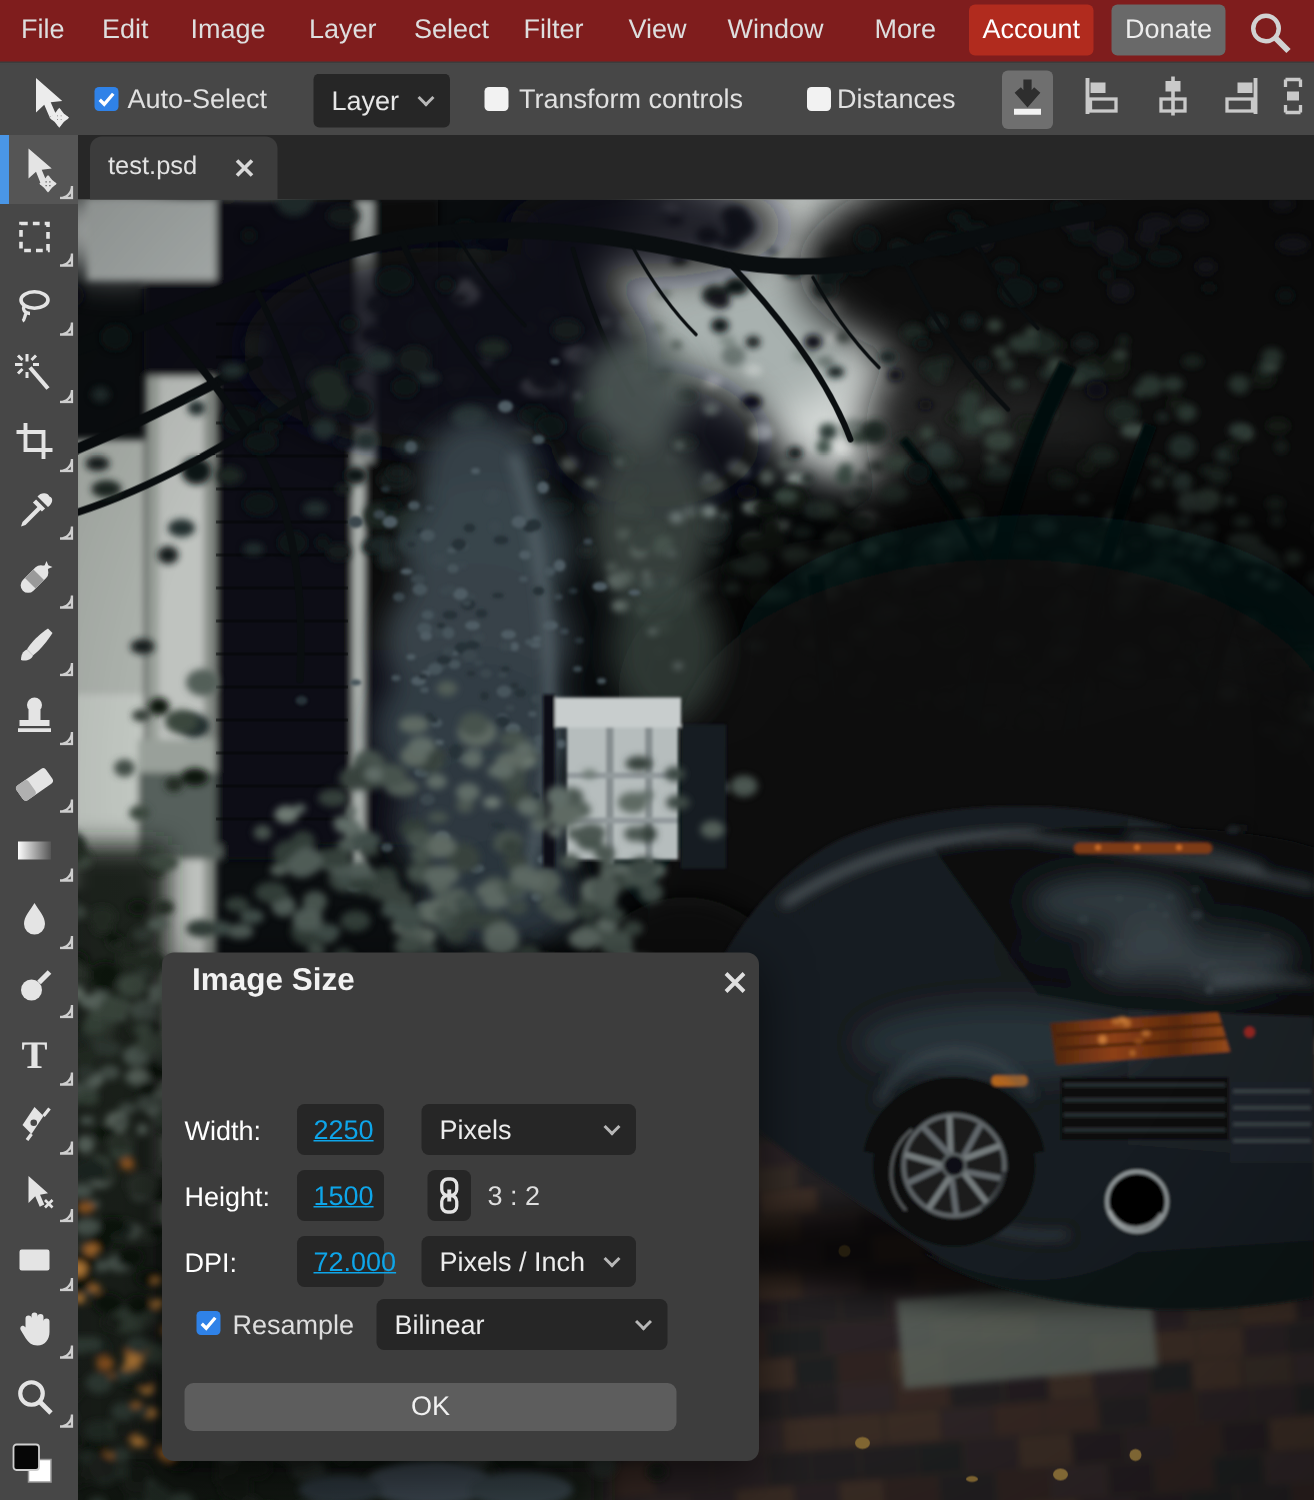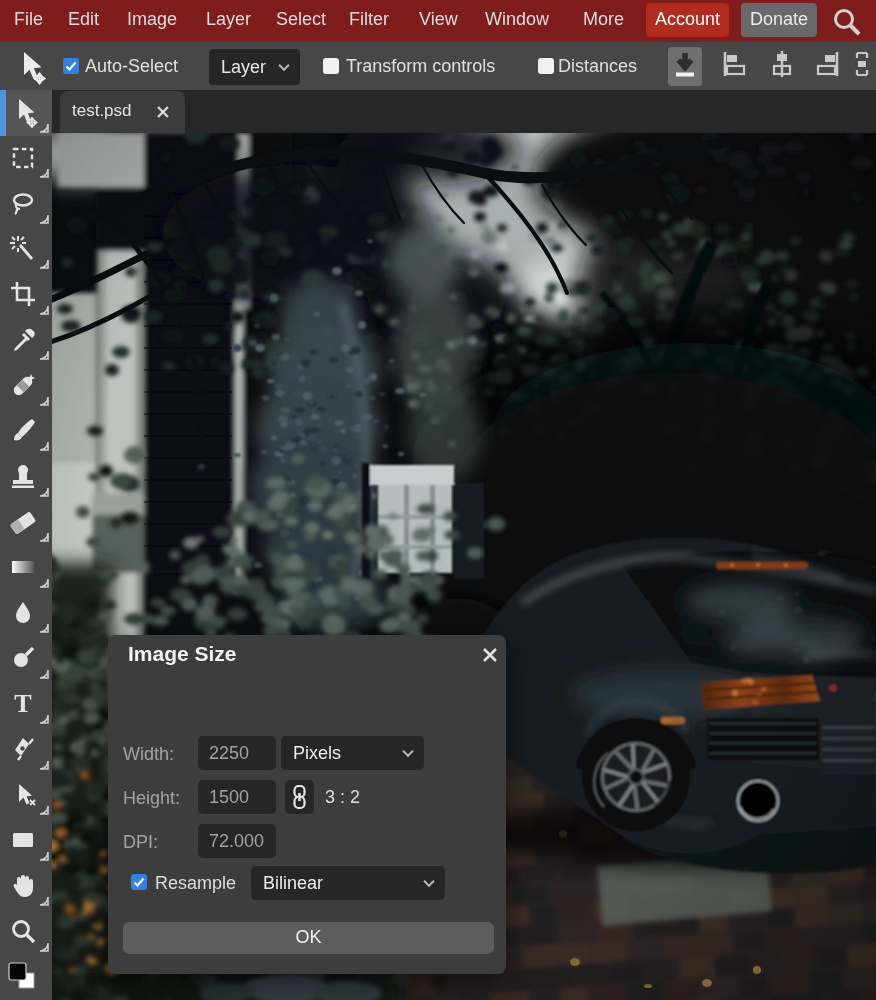--- a/index.html
+++ b/index.html
@@ -19,24 +19,24 @@
 #canvas { position:absolute; left:52px; top:133px; width:824px; height:867px; background:#141414; }
 .cb { position:absolute; width:16px; height:16px; background:#f2f2f2; border-radius:3px; }
 .cb.on { background:#2f82e8; }
 .cb svg { position:absolute; left:0; top:0; }
 .tlabel { position:absolute; font-size:18px; color:#e0e0e0; top:13px; }
 .drop { position:absolute; background:#262626; border-radius:4px; color:#e6e6e6; font-size:18px; }
 .chev { position:absolute; right:12px; top:50%; width:8px; height:8px; border-right:2px solid #b8b8b8; border-bottom:2px solid #b8b8b8; transform:translateY(-70%) rotate(45deg); }
 .alico { position:absolute; top:7px; }
 #dlwrap { position:absolute; left:668px; top:4px; width:34px; height:39px; background:#6f6f6f; border-radius:4px; }
 #dialog { position:absolute; left:108px; top:635px; width:398px; height:339px; background:#3d3d3d; border-radius:8px; box-shadow:0 10px 34px rgba(0,0,0,0.6); color:#dedede; }
-#dialog .row-label { position:absolute; left:15px; font-size:18px; color:#a3a3a3; }
-.inp { position:absolute; left:90px; width:78px; height:34px; background:#262626; border-radius:5px; color:#a3a3a3; font-size:18px; line-height:34px; padding-left:11px; }
+#dialog .row-label { position:absolute; left:15px; font-size:18px; color:#ffffff; }
+.inp { position:absolute; left:90px; width:58px; height:34px; background:#262626; border-radius:5px; color:#0ea5e9; font-size:18px; line-height:34px; padding-left:11px;text-decoration:underline; }
 .ddl { position:absolute; background:#262626; border-radius:5px; color:#ececec; font-size:18px; line-height:34px; padding-left:12px; height:34px; }
-#okbtn { position:absolute; left:15px; top:287px; width:371px; height:32px; background:#5d5d5d; border-radius:6px; color:#f0f0f0; font-size:18px; text-align:center; line-height:31px; }
+#okbtn { position:absolute; left:15px; top:287px; width:328px; height:32px; background:#5d5d5d; border-radius:6px; color:#f0f0f0; font-size:18px; text-align:center; line-height:31px; }
 </style></head>
 <body>
 <div id="canvas"><svg id="photo" width="824" height="867" viewBox="0 0 824 867">
 <defs>
 <filter id="b1" x="-30%" y="-30%" width="160%" height="160%">
           <feGaussianBlur stdDeviation="1.2"></feGaussianBlur>
         </filter>
 <filter id="b2" x="-30%" y="-30%" width="160%" height="160%">
           <feGaussianBlur stdDeviation="2.5"></feGaussianBlur>
         </filter>
@@ -2278,20 +2278,21 @@
   <svg width="29" height="34" viewBox="0 0 29 34">
         <g fill="none" stroke="#e4e4e4" stroke-width="2.2">
           <rect x="9.5" y="6" width="10" height="11" rx="4"></rect>
           <rect x="9.5" y="17" width="10" height="11" rx="4"></rect>
           <path d="M14.5,13 V21" stroke-width="2.6"></path>
         </g>
       </svg></div>
  <div style="position:absolute;left:217px;top:152px;font-size:18px">3 : 2</div>
  <div class="row-label" style="top:197px">DPI:</div>
  <div class="inp" style="top:189px">72.000</div>
+ <div class="ddl" style="left:173px;top:189px;width:143px">Pixels / Inch<span class="chev"></span></div>
  <div class="cb on" style="left:23px;top:239px">
       <svg width="16" height="16" viewBox="0 0 16 16">
         <path d="M3.5,8.5 L6.5,11.5 L12.5,4.5" stroke="#fff" stroke-width="2.2" fill="none"></path>
       </svg>
     </div>
     <span style="position:absolute;left:47px;top:238px;font-size:18px">Resample</span>
  <div class="ddl" style="left:143px;top:231px;width:194px">Bilinear<span class="chev"></span></div>
  <div id="okbtn">OK</div>
 </div>
 </body></html>

